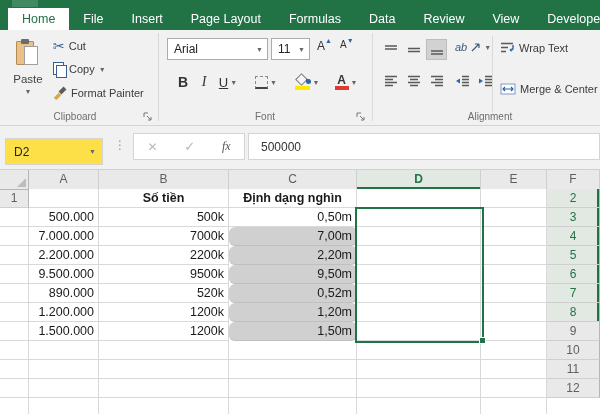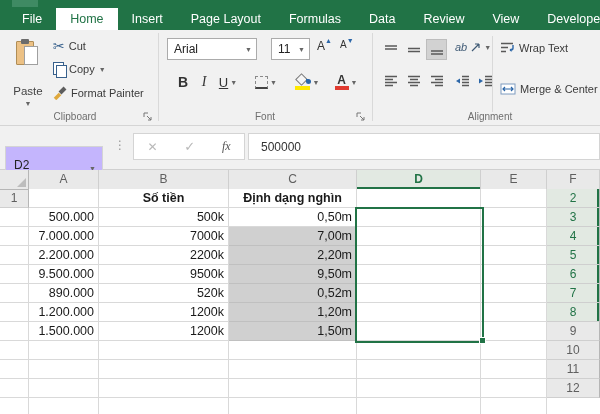--- a/index.html
+++ b/index.html
@@ -18,21 +18,21 @@
   #ribbon { position:absolute; left:0; top:30px; width:600px; height:96px;
     background:#f1f1f1; border-bottom:1px solid #d5d5d5; font-size:11px; color:#444; }
   .grp-divider { position:absolute; top:3px; height:88px; width:1px; background:#d9d9d9; }
   .grp-label { position:absolute; bottom:3px; font-size:10px; color:#6e6e6e; text-align:center; }
   .launcher { position:absolute; bottom:3px; width:10px; height:10px; }
   .rbtn { position:absolute; display:flex; align-items:center; gap:4px; color:#3b3b3b; white-space:nowrap; }
   .arrow { font-size:7px; color:#666; line-height:1; }
   
   #paste-btn { position:absolute; left:6px; top:5px; width:44px; height:84px;
     display:flex; flex-direction:column; align-items:center; }
-  #paste-btn .lbl { margin-top:18px; font-size:11.5px; }
+  #paste-btn .lbl { margin-top:6px; font-size:11.5px; }
   #paste-btn .arrow { margin-top:3px; }
   
   .clipboard-ic { position:relative; width:24px; height:28px; margin-top:4px; }
   .clipboard-ic .board { position:absolute; left:0; top:2px; width:18px; height:24px;
     background:#ecc185; border:1px solid #b08d55; border-radius:1px; }
   .clipboard-ic .clip { position:absolute; left:5px; top:0; width:8px; height:5px;
     background:#6c6c6c; border-radius:1px; }
   .clipboard-ic .paper { position:absolute; left:8px; top:7px; width:14px; height:19px;
     background:#fff; border:1px solid #9f9f9f; }
   
@@ -64,22 +64,22 @@
   .sizebtn .caret { position:absolute; top:-2px; right:-7px; font-size:7px; color:#2b66a8; }
   
   .lines { display:block; }
   .press { background:#d2d2d2; border:1px solid #bdbdbd; }
   .al-btn { position:absolute; width:21px; height:21px; display:flex;
     align-items:center; justify-content:center; }
   .ab-ic { font-size:11px; color:#3f5a75; font-style:italic; }
   
   #formula-row { position:absolute; left:0; top:126px; width:600px; height:44px;
     background:#f1f1f1; border-bottom:1px solid #d0d0d0; }
-  #name-box { position:absolute; left:5px; top:20px; width:98px; height:27px; background:#c4b5fd;
-    border:1px solid #d4d4d4; display:flex; align-items:flex-end; font-size:12px; color:#222; }
+  #name-box { position:absolute; left:5px; top:12px; width:98px; height:27px; background:#fde047;
+    border:1px solid #d4d4d4; display:flex; align-items:center; font-size:12px; color:#222; }
   #name-box .txt { padding-left:8px; }
   #name-box .arrow { margin-left:auto; padding-right:6px; }
   #fdots { position:absolute; left:114px; top:12px; color:#9a9a9a; font-size:12px; }
   #fbtns { position:absolute; left:133px; top:7px; width:112px; height:27px; background:#fff;
     border:1px solid #d4d4d4; display:flex; align-items:center; justify-content:space-around; }
   .fb-x { color:#b8b8b8; font-size:12px; }
   .fb-ok { color:#b8b8b8; font-size:13px; }
   .fb-fx { color:#555; font-size:12px; font-family:"Liberation Serif",serif; font-style:italic; }
   #finput { position:absolute; left:248px; top:7px; width:352px; height:27px; background:#fff;
     border:1px solid #d4d4d4; display:flex; align-items:center; font-size:12px; color:#333;
@@ -97,36 +97,36 @@
   .ch { background:#e9e9e9; color:#5f5f5f; font-size:12px; text-align:center; line-height:19px;
     border-right:1px solid #cfcfcf; border-bottom:1px solid #b6b6b6; }
   .ch.sel { background:#e2e9e2; color:#217346; font-weight:bold;
     box-shadow:inset 0 -2px 0 #217346; }
   .rh { background:#e9e9e9; color:#5f5f5f; font-size:12px; text-align:center; line-height:18px;
     border-right:1px solid #b6b6b6; border-bottom:1px solid #cfcfcf; }
   .rh.sel { background:#e2e9e2; color:#217346; box-shadow:inset -2px 0 0 #217346; }
   .cell { background:#fff; border-right:1px solid #d9d9d9; border-bottom:1px solid #d9d9d9;
     line-height:18px; text-align:right; padding-right:4px; overflow:hidden; white-space:nowrap; }
   .cell.hdr { font-weight:bold; text-align:center; padding-right:0; }
-  .cell.gray { background:#d0d0d0; border-right-color:#c0c0c0; border-bottom-color:#c0c0c0; }
+  .cell.gray { background:#d0d0d0; border-right-color:#c0c0c0; border-bottom-color:#c0c0c0;border-radius:6px; }
   #sel-overlay { position:absolute; left:355px; top:37px; width:129px; height:136px;
     border:2px solid #217346; pointer-events:none; z-index:5; }
   #fill-handle { position:absolute; left:479px; top:167px; width:7px; height:7px;
     background:#217346; border:1px solid #fff; z-index:6; }
 </style>
 </head>
 <body>
 
 <div id="stage">
 
   <div id="titlebar">
     <div id="qat-chip"></div>
     <div id="tabrow">
+      <div class="tab active">Home</div>
       <div class="tab">File</div>
-      <div class="tab active">Home</div>
       <div class="tab">Insert</div>
       <div class="tab">Page Layout</div>
       <div class="tab">Formulas</div>
       <div class="tab">Data</div>
       <div class="tab">Review</div>
       <div class="tab">View</div>
       <div class="tab">Developer</div>
     </div>
   </div>
 
@@ -156,21 +156,21 @@
         <path d="M7 7 L12 2" stroke="#5d5d5d" stroke-width="4"></path>
       </svg>
       <span>Format Painter</span>
     </div>
     <div class="grp-label" style="left:20px; width:110px;">Clipboard</div>
     <svg class="launcher" style="left:143px;" viewBox="0 0 10 10">
         <path d="M1 1h4M1 1v4M4 4l4 4M8 5v3h-3" stroke="#777" fill="none" stroke-width="1"></path>
       </svg>
     <div class="grp-divider" style="left:158px;"></div>
 
-    <div class="combo" style="left:167px; top:8px; width:90px;">
+    <div class="combo" style="left:167px; top:8px; width:101px;">
       <span>Arial</span>
       <span class="arrow">▼</span>
     </div>
     <div class="combo" style="left:271px; top:8px; width:39px;">
       <span>11</span>
       <span class="arrow">▼</span>
     </div>
     <div class="rbtn" style="left:317px; top:9px;">
       <span class="sizebtn">A<span class="caret">▲</span></span>
     </div>

